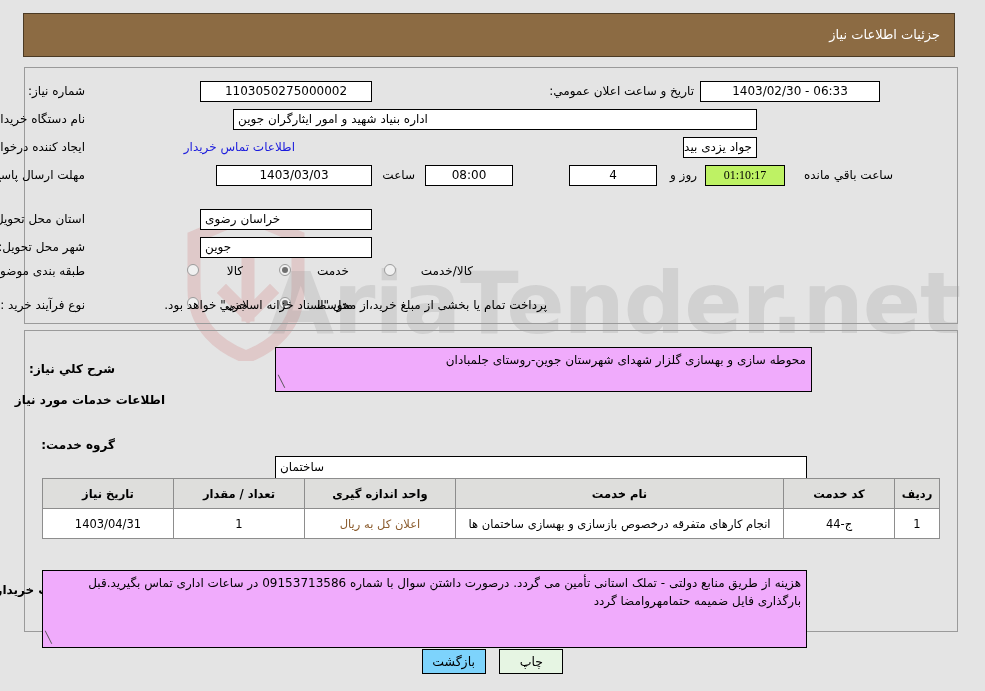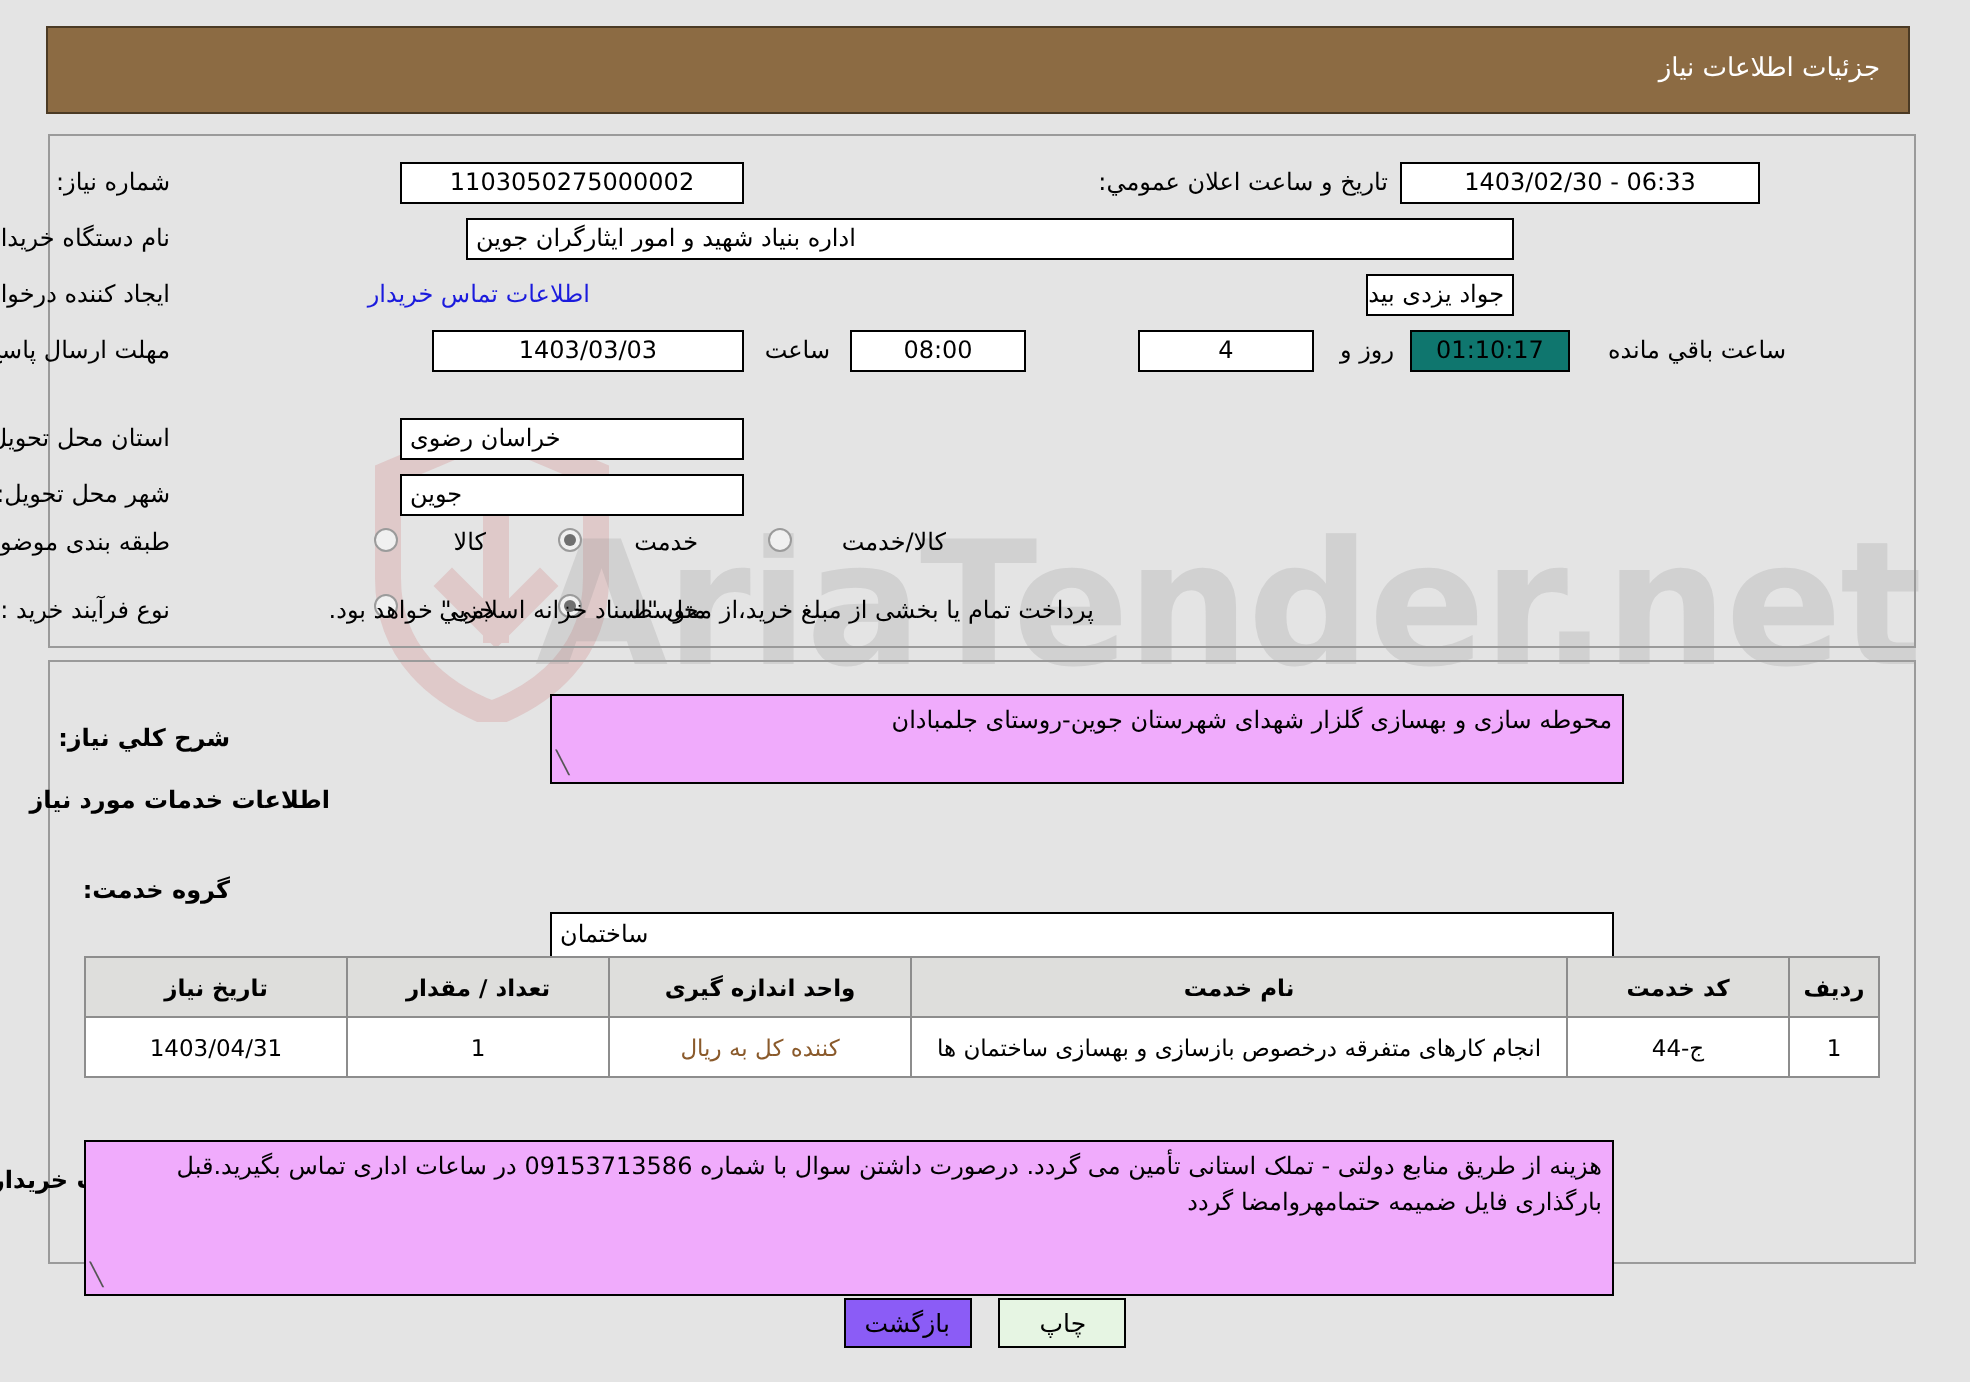--- a/index.html
+++ b/index.html
@@ -106,21 +106,21 @@
     line-height: 19px;
     font-size: 12px;
     color: #000;
     padding: 0 4px;
     white-space: nowrap;
     overflow: hidden;
     z-index: 3;
   }
   .inp.center { text-align: center; }
   .inp.right  { text-align: left; }
-  .inp.timer  { background: #0f766e; text-align: center; }
+  .inp.timer  { background: #bef264; text-align: center; font-family: Liberation Serif, serif; }
   .link {
     position: absolute;
     color: #1b1bdd;
     font-size: 12px;
     white-space: nowrap;
     cursor: pointer;
     z-index: 3;
   }
 
   
@@ -210,21 +210,21 @@
     border: 1px solid #000;
     font-size: 12.5px;
     padding: 4px 0;
     width: 64px;
     text-align: center;
     cursor: pointer;
     margin: 0 5px;
     box-sizing: border-box;
   }
   .btn-print { background: #e6f5e3; }
-  .btn-back  { background: #8b5cf6; }
+  .btn-back  { background: #7dd3fc; }
 </style>
 </head>
 <body>
 
 <div class="watermark">
   <div class="wm-inner">
     <svg class="wm-shield" viewBox="0 0 120 150">
       <path d="M60 4 L112 26 L112 78 C112 116 86 136 60 146 C34 136 8 116 8 78 L8 26 Z" fill="none" stroke="rgba(214,160,160,0.40)" stroke-width="13"></path>
       <path d="M62 44 L62 104 M62 104 L40 82 M62 104 L84 82" fill="none" stroke="rgba(214,160,160,0.40)" stroke-width="13" stroke-linecap="square"></path>
     </svg>
@@ -304,21 +304,21 @@
         <th style="width:140px;">واحد اندازه گیری</th>
         <th style="width:120px;">تعداد / مقدار</th>
         <th style="width:120px;">تاریخ نیاز</th>
       </tr>
     </thead>
     <tbody>
       <tr>
         <td>1</td>
         <td>ج-44</td>
         <td>انجام کارهای متفرقه درخصوص بازسازی و بهسازی ساختمان ها</td>
-        <td class="c-unit">کننده کل به ریال</td>
+        <td class="c-unit">اعلان کل به ریال</td>
         <td>1</td>
         <td>1403/04/31</td>
       </tr>
     </tbody>
   </table>
 </div>
 
 <div class="lbl bold" style="right:893px; top:583px;">توضیحات خریدار:</div>
 <div class="ta" style="right:178px; top:570px; left:42px; height:78px; text-align:right;">
   <span>هزینه از طریق منابع دولتی - تملک استانی تأمین می گردد. درصورت داشتن سوال با شماره 09153713586 در ساعات اداری تماس بگیرید.قبل بارگذاری فایل ضمیمه حتمامهروامضا گردد</span>

